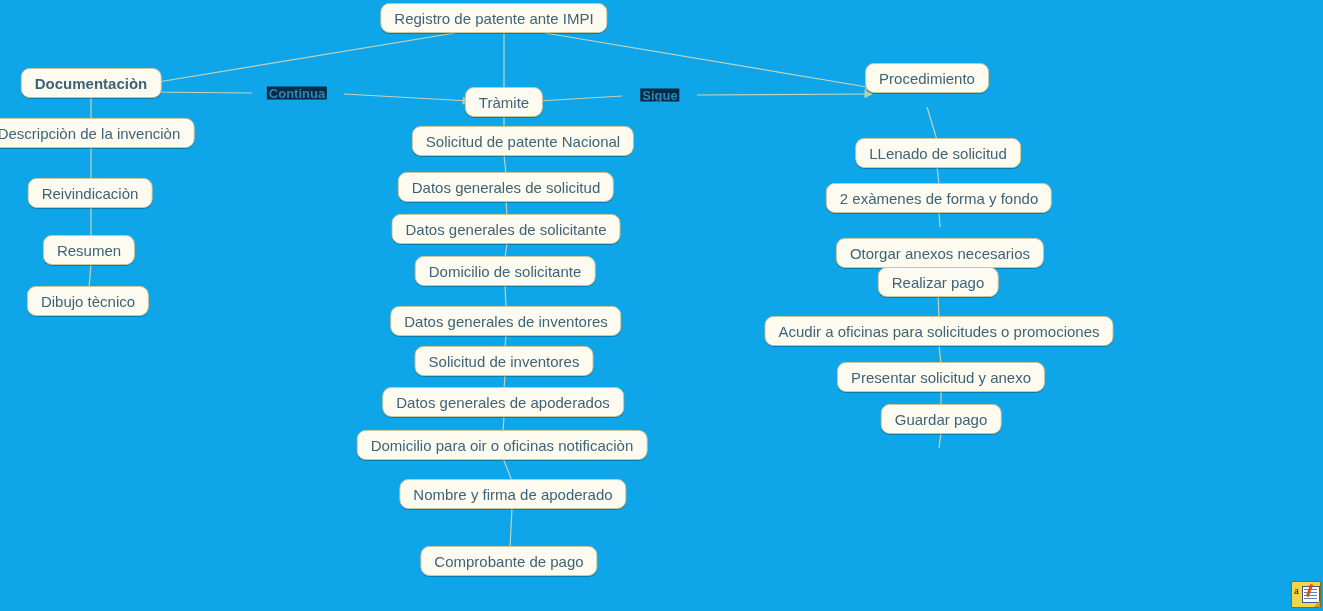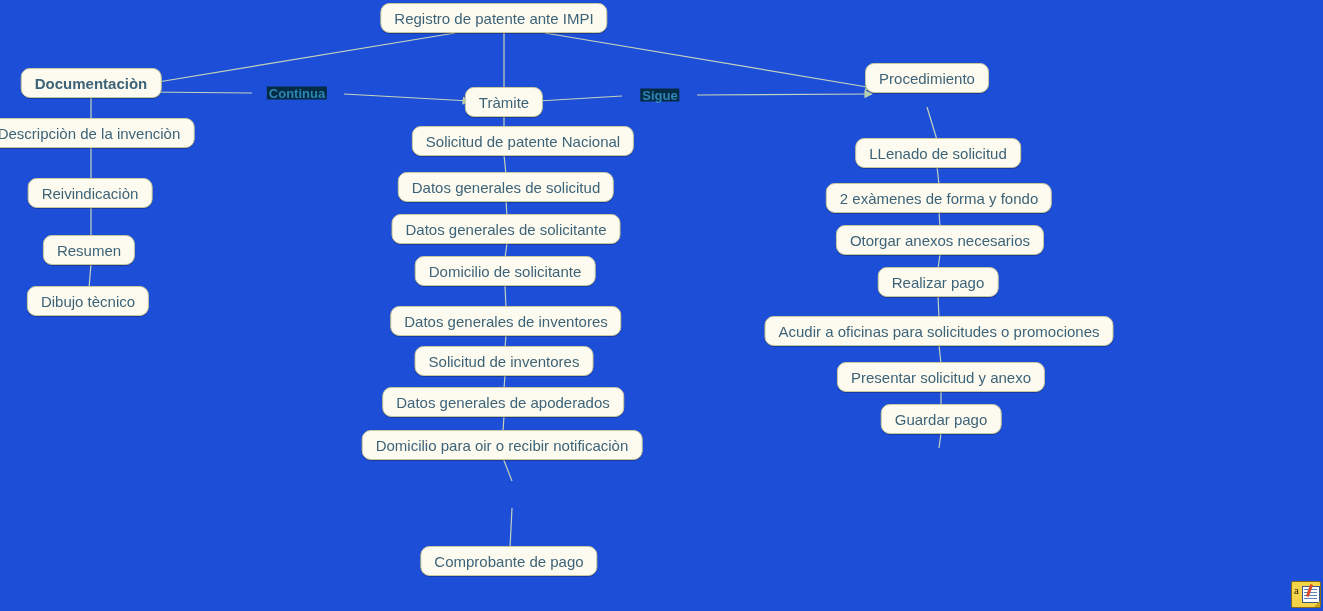--- a/index.html
+++ b/index.html
@@ -4,21 +4,21 @@
 <style>
   html, body {
     margin: 0;
     padding: 0;
     background: #022b45;
   }
   #canvas {
     position: relative;
     width: 1323px;
     height: 611px;
-    background: #1d4ed8;
+    background: #0ea5e9;
     overflow: hidden;
     font-family: "Liberation Sans", sans-serif;
   }
   #edges {
     position: absolute;
     left: 0;
     top: 0;
     width: 1323px;
     height: 611px;
     pointer-events: none;
@@ -166,27 +166,28 @@
   <div class="node" style="left:88px; top:301px;">Dibujo tècnico</div>
 
   <div class="node" style="left:504px; top:102px;">Tràmite</div>
   <div class="node" style="left:504px; top:141px;margin-left:19px;">Solicitud de patente Nacional</div>
   <div class="node" style="left:506px; top:187px;">Datos generales de solicitud</div>
   <div class="node" style="left:506px; top:229px;">Datos generales de solicitante</div>
   <div class="node" style="left:505px; top:271px;">Domicilio de solicitante</div>
   <div class="node" style="left:506px; top:321px;">Datos generales de inventores</div>
   <div class="node" style="left:504px; top:361px;">Solicitud de inventores</div>
   <div class="node" style="left:503px; top:402px;">Datos generales de apoderados</div>
-  <div class="node" style="left:502px; top:445px;">Domicilio para oir o recibir notificaciòn</div>
+  <div class="node" style="left:502px; top:445px;">Domicilio para oir o oficinas notificaciòn</div>
+  <div class="node" style="left:513px; top:494px;">Nombre y firma de apoderado</div>
   <div class="node" style="left:509px; top:561px;">Comprobante de pago</div>
 
   <div class="node" style="left:927px; top:78px;">Procedimiento</div>
   <div class="node" style="left:938px; top:153px;">LLenado de solicitud</div>
   <div class="node" style="left:939px; top:198px;">2 exàmenes de forma y fondo</div>
-  <div class="node" style="left:940px; top:240px;">Otorgar anexos necesarios</div>
+  <div class="node" style="left:940px; top:253px;">Otorgar anexos necesarios</div>
   <div class="node" style="left:938px; top:282px;">Realizar pago</div>
   <div class="node" style="left:939px; top:331px;">Acudir a oficinas para solicitudes o promociones</div>
   <div class="node" style="left:941px; top:377px;">Presentar solicitud y anexo</div>
   <div class="node" style="left:941px; top:419px;">Guardar pago</div>
 
   <div class="edge-label" style="left:297px; top:93px;">Continua</div>
   <div class="edge-label" style="left:660px; top:95px;">Sigue</div>
 
   <div id="note-widget">
     <span class="note-a">a</span>

